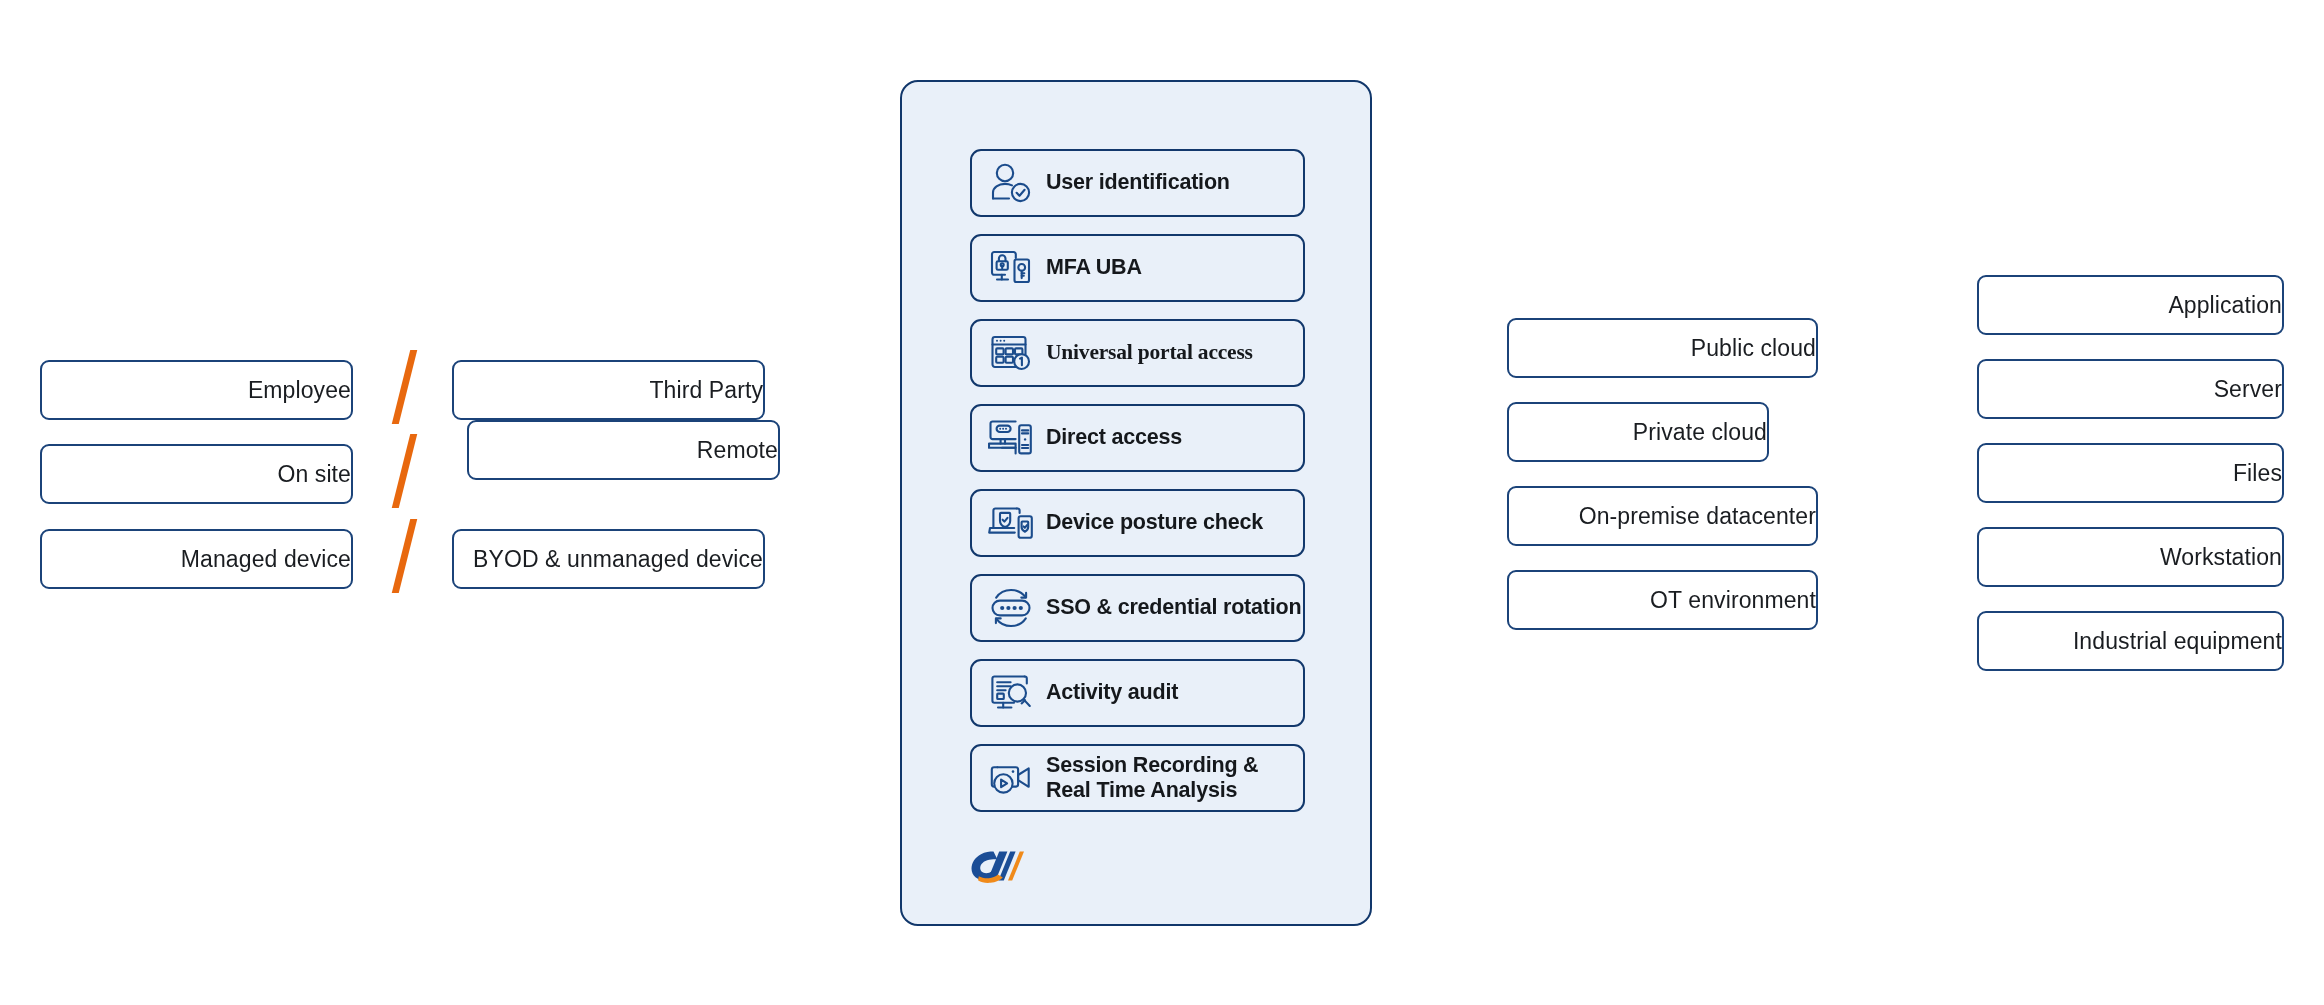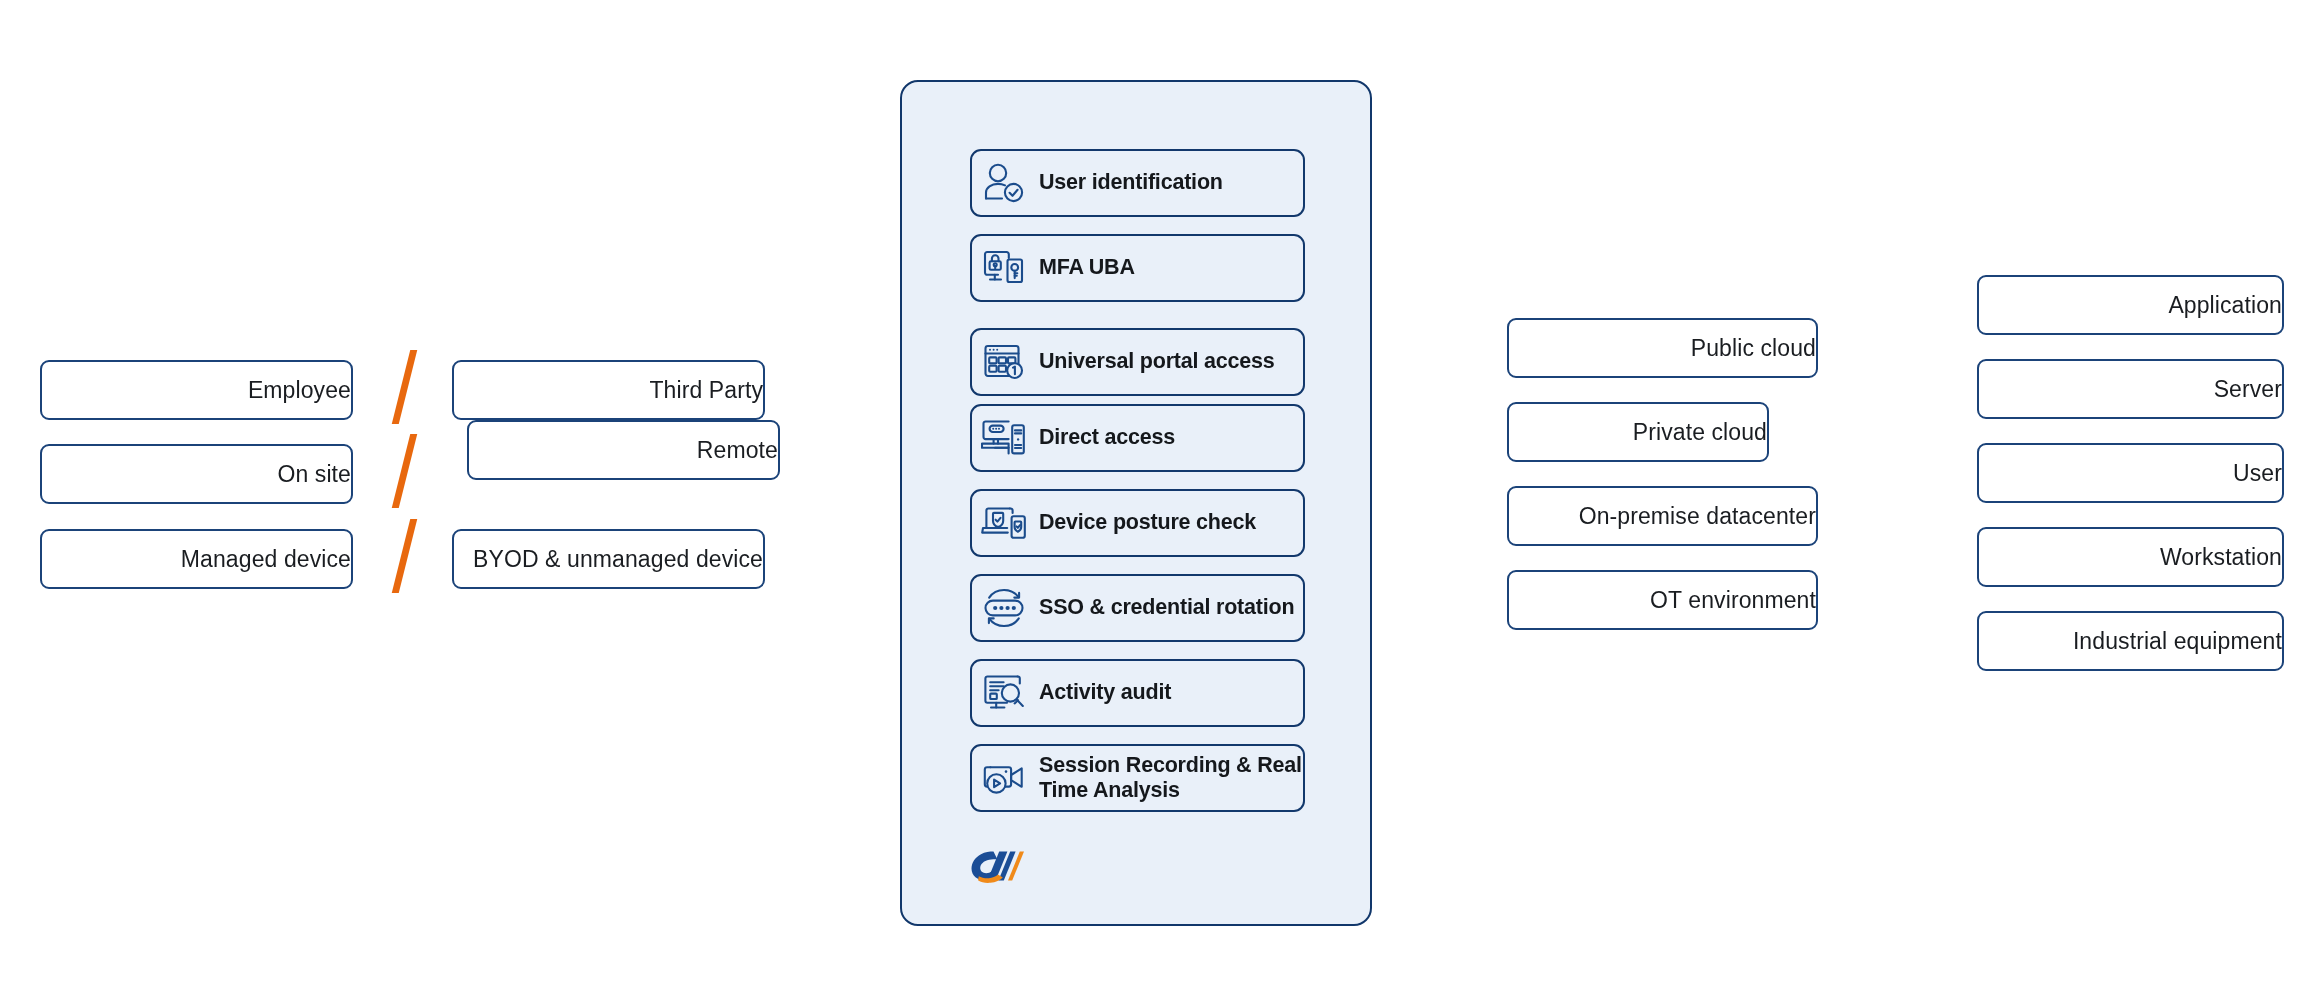--- a/index.html
+++ b/index.html
@@ -69,21 +69,21 @@
     position: absolute;
     left: 68px;
     width: 335px;
     height: 68px;
     box-sizing: border-box;
     border: 2.5px solid #12386c;
     border-radius: 11px;
     background: transparent;
     display: flex;
     align-items: center;
-    padding-left: 7px;
+    padding-left: 14px;
     gap: 10px;
   }
   .fcard .ficon {
     flex: 0 0 50px;
     width: 50px;
     height: 50px;
     display: flex;
     align-items: center;
     justify-content: center;
   }
@@ -182,21 +182,21 @@
           <rect x="26.5" y="14.5" width="14.5" height="22.5" rx="1.8"></rect>
           <circle cx="33.7" cy="22.4" r="3.4"></circle>
           <path d="M33.7 25.8v7.3"></path>
           <path d="M33.7 28.2h2.6"></path>
           <path d="M33.7 30.8h2.1"></path>
         </svg>
       </span>
       <span class="flabel">MFA UBA</span>
     </div>
 
-    <div class="fcard" style="top:246px;">
+    <div class="fcard" style="top:237px;font-family:Liberation Serif, serif;">
       <span class="ficon">
         <svg width="46" height="46" viewBox="0 0 46 46" fill="none" stroke="#1b4c8c" stroke-width="2.1" stroke-linecap="round" stroke-linejoin="round">
           <rect x="4.5" y="7" width="33" height="30" rx="2.4"></rect>
           <path d="M4.5 14.5h33"></path>
           <circle cx="9" cy="10.8" r="1" fill="#1b4c8c" stroke="none"></circle>
           <circle cx="12.6" cy="10.8" r="1" fill="#1b4c8c" stroke="none"></circle>
           <circle cx="16.2" cy="10.8" r="1" fill="#1b4c8c" stroke="none"></circle>
           <rect x="8.2" y="18.4" width="7.4" height="6" rx="1"></rect>
           <rect x="17.6" y="18.4" width="7.4" height="6" rx="1"></rect>
           <rect x="27" y="18.4" width="7.4" height="6" rx="1"></rect>
@@ -328,21 +328,21 @@
   </div>
 
   <div class="right-col">
     <div class="obox" style="left:1977px; top:275px; width:307px; height:60px;">
       <span>Application</span>
     </div>
     <div class="obox" style="left:1977px; top:359px; width:307px; height:60px;">
       <span>Server</span>
     </div>
     <div class="obox" style="left:1977px; top:443px; width:307px; height:60px;">
-      <span>User</span>
+      <span>Files</span>
     </div>
     <div class="obox" style="left:1977px; top:527px; width:307px; height:60px;">
       <span>Workstation</span>
     </div>
     <div class="obox" style="left:1977px; top:611px; width:307px; height:60px;">
       <span>Industrial equipment</span>
     </div>
   </div>
 
 </div>

